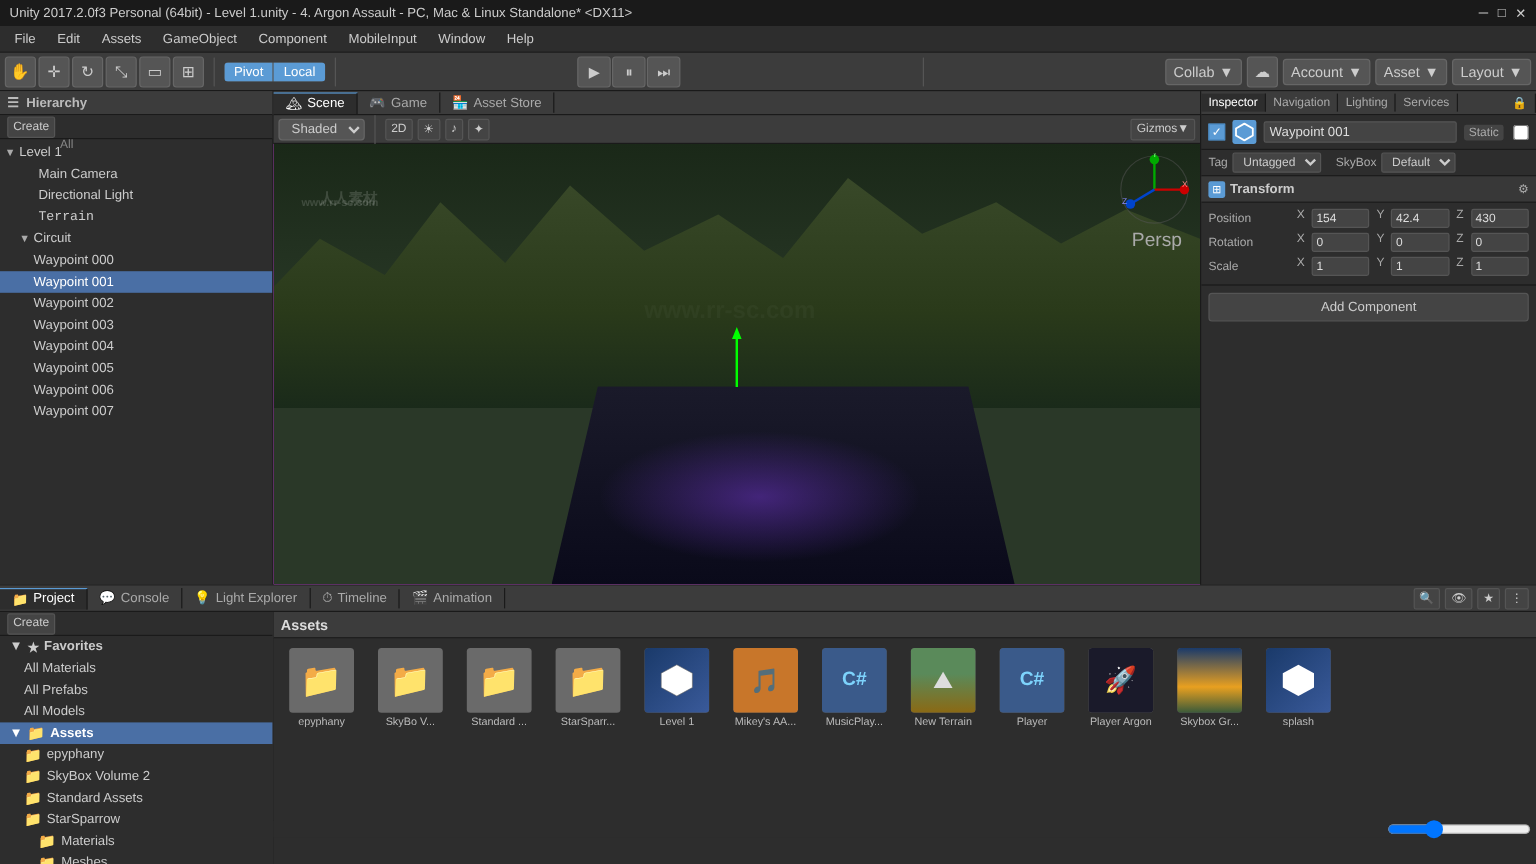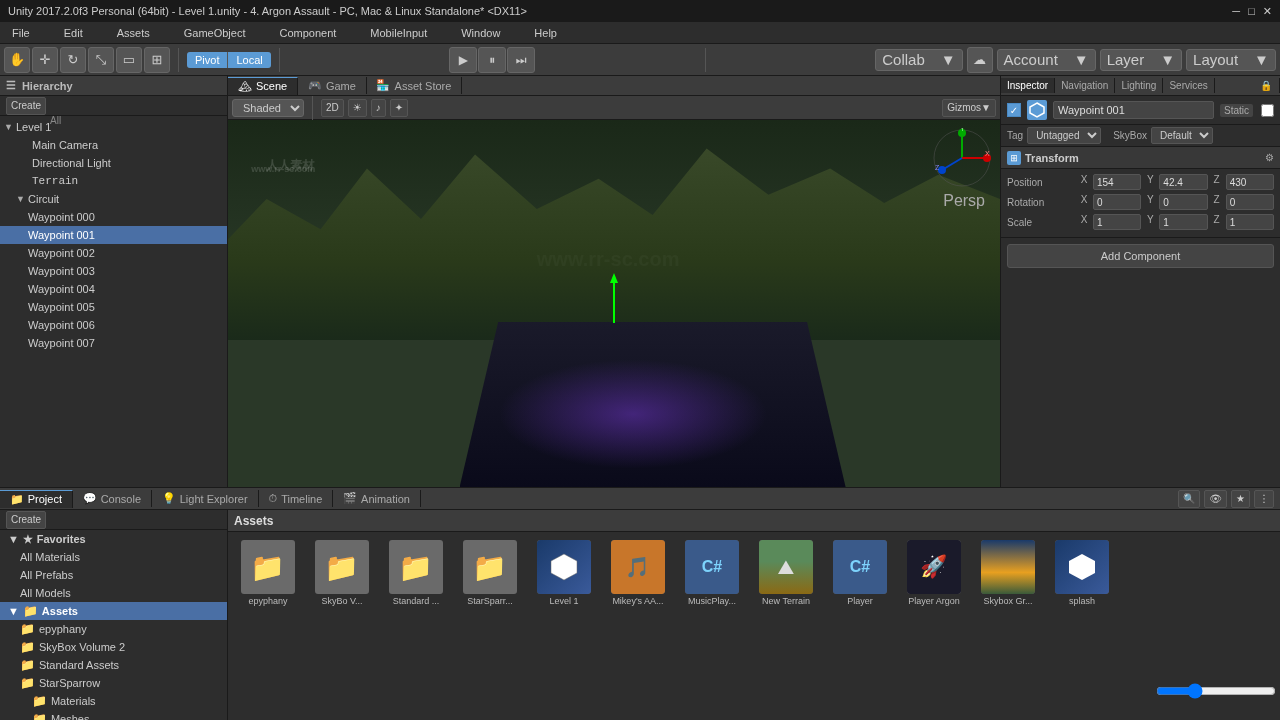--- a/index.html
+++ b/index.html
@@ -24,21 +24,21 @@
       color: #ccc;
       font-size: 11px;
     }
 
     
     .menu-bar {
       height: 22px;
       background: #2d2d2d;
       display: flex;
       align-items: center;
-      gap: 18px;
+      gap: 2px;
       padding: 0 4px;
       border-bottom: 1px solid #1a1a1a;
     }
     .menu-item {
       padding: 2px 8px;
       cursor: pointer;
       color: #ccc;
       font-size: 11px;
     }
 
@@ -486,22 +486,22 @@
     .collab-btn, .account-btn, .layers-btn, .layout-btn {
       height: 22px;
       background: #555;
       border: 1px solid #666;
       border-radius: 3px;
       display: flex;
       align-items: center;
       padding: 0 6px;
       cursor: pointer;
       color: #ccc;
-      font-size: 15px;
-      gap: 16px;
+      font-size: 12px;
+      gap: 4px;
     }
 
     .scene-dropdown {
       background: #555;
       border: 1px solid #666;
       border-radius: 3px;
       padding: 1px 6px;
       color: #ccc;
       font-size: 11px;
       cursor: pointer;
@@ -614,21 +614,21 @@
     <div class="collab-btn">
       <span>Collab</span>
       <span>▼</span>
     </div>
     <div class="toolbar-btn">☁</div>
     <div class="account-btn">
       <span>Account</span>
       <span>▼</span>
     </div>
     <div class="layers-btn">
-      <span>Layer</span>
+      <span>Asset</span>
       <span>▼</span>
     </div>
     <div class="layout-btn">
       <span>Layout</span>
       <span>▼</span>
     </div>
   </div>
 </div>
 
 <div class="main-layout" style="height:411px;">

